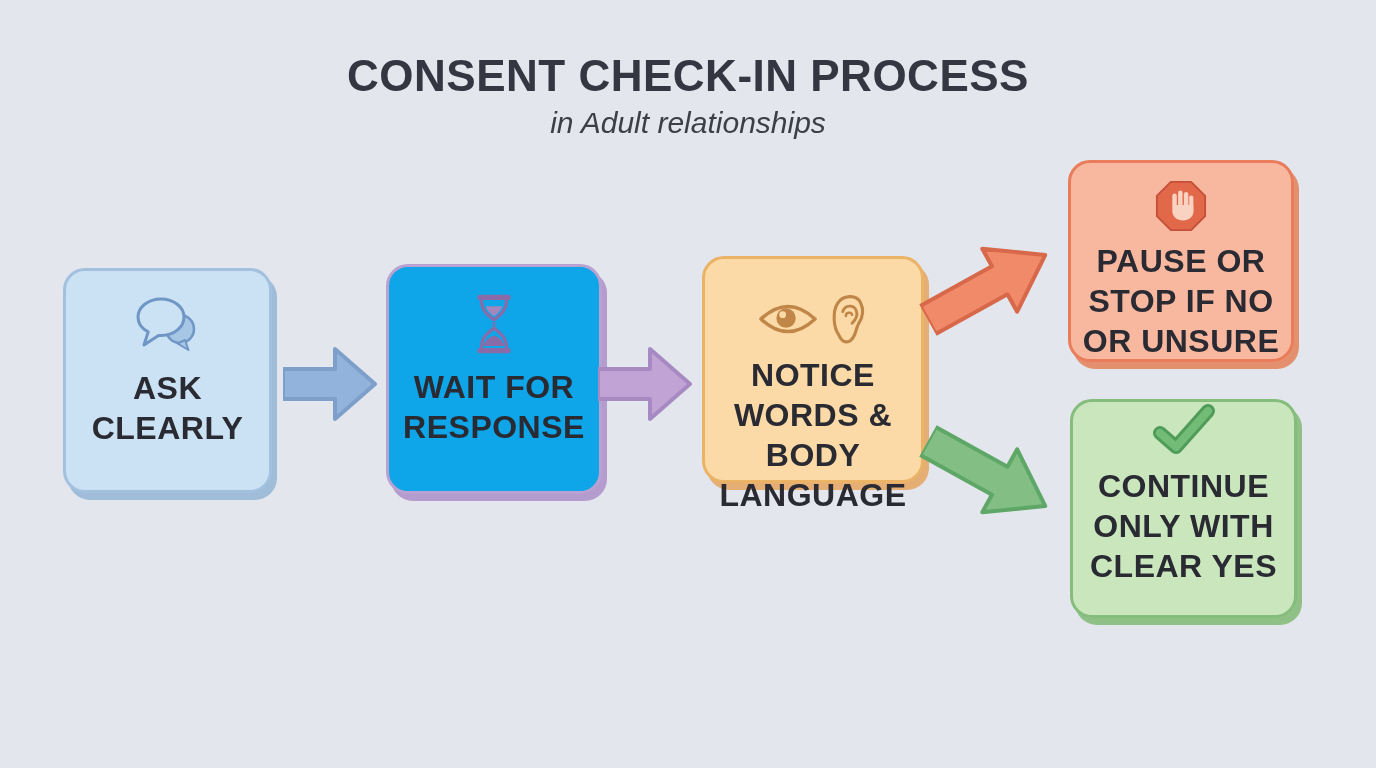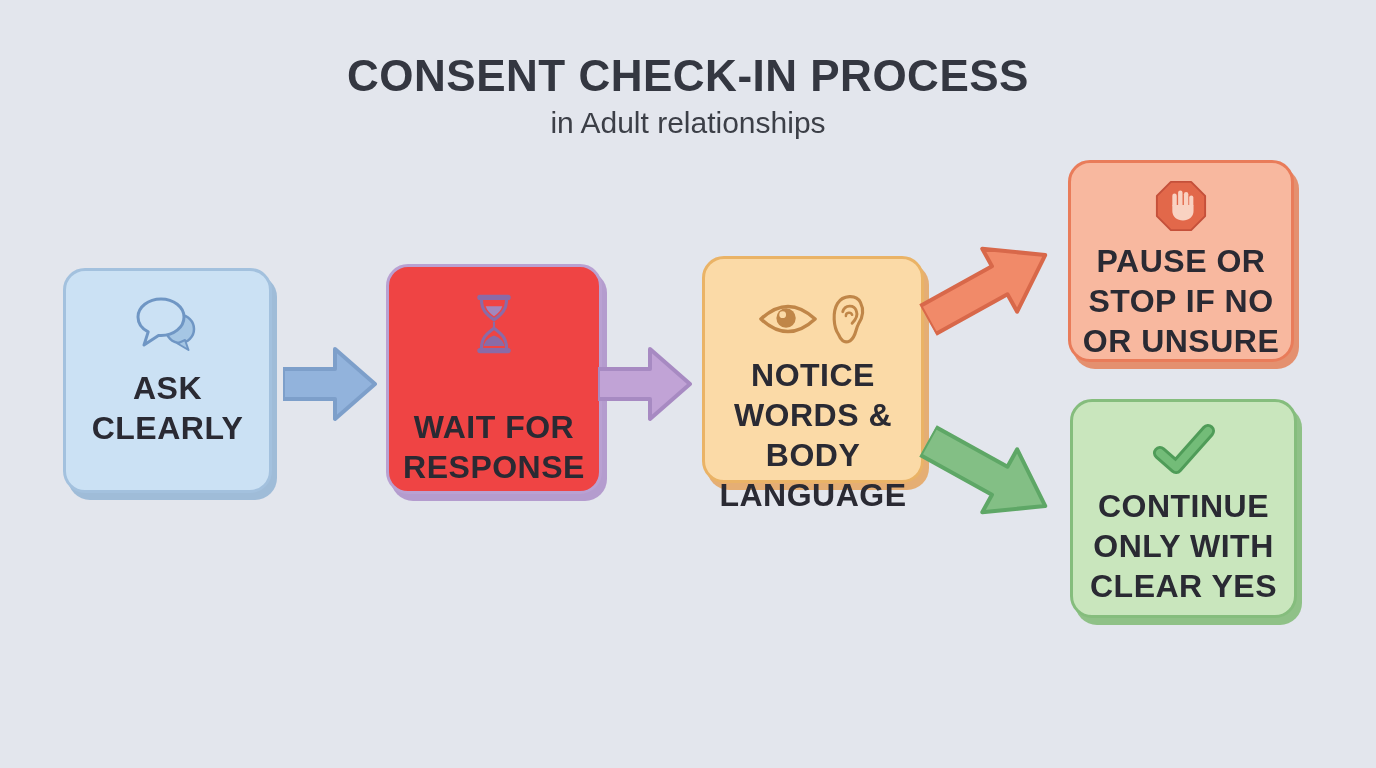--- a/index.html
+++ b/index.html
@@ -10,47 +10,47 @@
   }
   .canvas{position:relative;width:1376px;height:768px;background:#e3e6ed;}
 
   
   .header{position:absolute;left:0;top:52px;width:1376px;text-align:center;}
   .title{
     font-size:44px;font-weight:700;letter-spacing:.5px;
     color:#343741;margin:0;line-height:1.1;
   }
   .subtitle{
-    font-size:30px;font-weight:400;color:#3c3f47;margin-top:6px;line-height:1.1;
+    font-size:30px;font-weight:400;color:#3c3f47;margin-top:6px;line-height:1.1;font-style:italic;
   }
 
   
   .box{
     position:absolute;box-sizing:border-box;
     border-radius:22px;border:3px solid;
     display:flex;flex-direction:column;align-items:center;justify-content:flex-start;
     text-align:center;
   }
   .box .label{
     font-weight:700;font-size:32px;line-height:1.25;letter-spacing:.5px;
     color:#2a2a33;white-space:pre-line;
   }
   .box .icon-row{display:flex;align-items:center;justify-content:center;gap:12px;}
 
   .box-blue  {background:#cbe1f4;border-color:#a3c1de;box-shadow:5px 7px 0 #9fbcd8;}
-  .box-purple{background:#ef4444;border-color:#b9a1d2;box-shadow:5px 7px 0 #b49cce;gap:40px;}
+  .box-purple{background:#0ea5e9;border-color:#b9a1d2;box-shadow:5px 7px 0 #b49cce;}
   .box-orange{background:#fbdaa7;border-color:#eab366;box-shadow:5px 7px 0 #e5ae74;}
   .box-salmon{background:#f8b89f;border-color:#e97c5a;box-shadow:5px 7px 0 #e4906f;}
   .box-green {background:#c9e6bd;border-color:#85bd7d;box-shadow:5px 7px 0 #8fc187;}
 
   #box-ask     {left:63px;  top:268px; width:209px; height:225px; padding-top:25px;}
   #box-wait    {left:386px; top:264px; width:216px; height:230px; padding-top:26px;}
   #box-notice  {left:702px; top:256px; width:222px; height:227px; padding-top:34px;}
   #box-pause   {left:1068px;top:160px; width:226px; height:202px; padding-top:16px;}
-  #box-continue{left:1070px;top:399px; width:227px; height:219px; padding-top:20px;}
+  #box-continue{left:1070px;top:399px; width:227px; height:219px; }
 
   #box-ask .label{margin-top:14px;}
   #box-wait .label{margin-top:12px;}
   #box-notice .label{margin-top:10px;}
   #box-pause .label{margin-top:8px;}
   #box-continue .label{margin-top:10px;}
 
   
   .arrow{position:absolute;}
   #arrow-1{left:283px;top:338px;}

